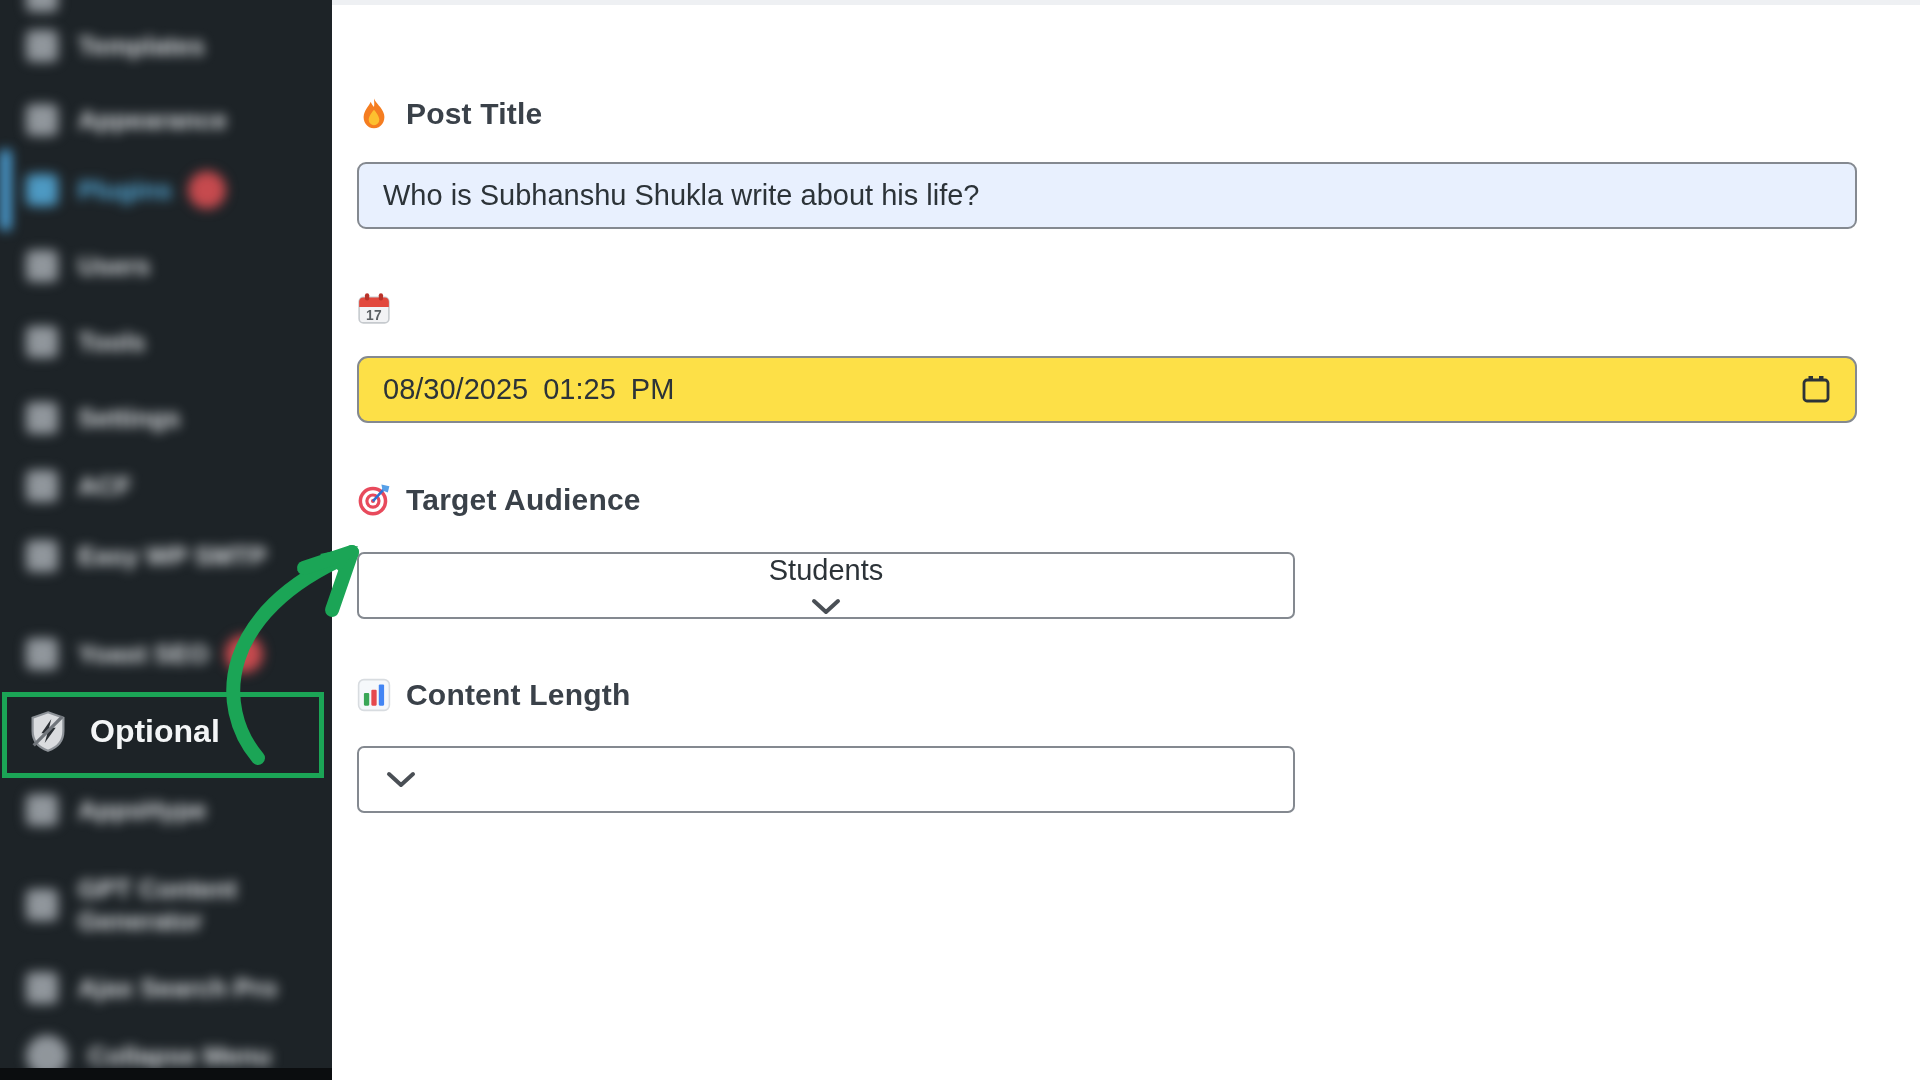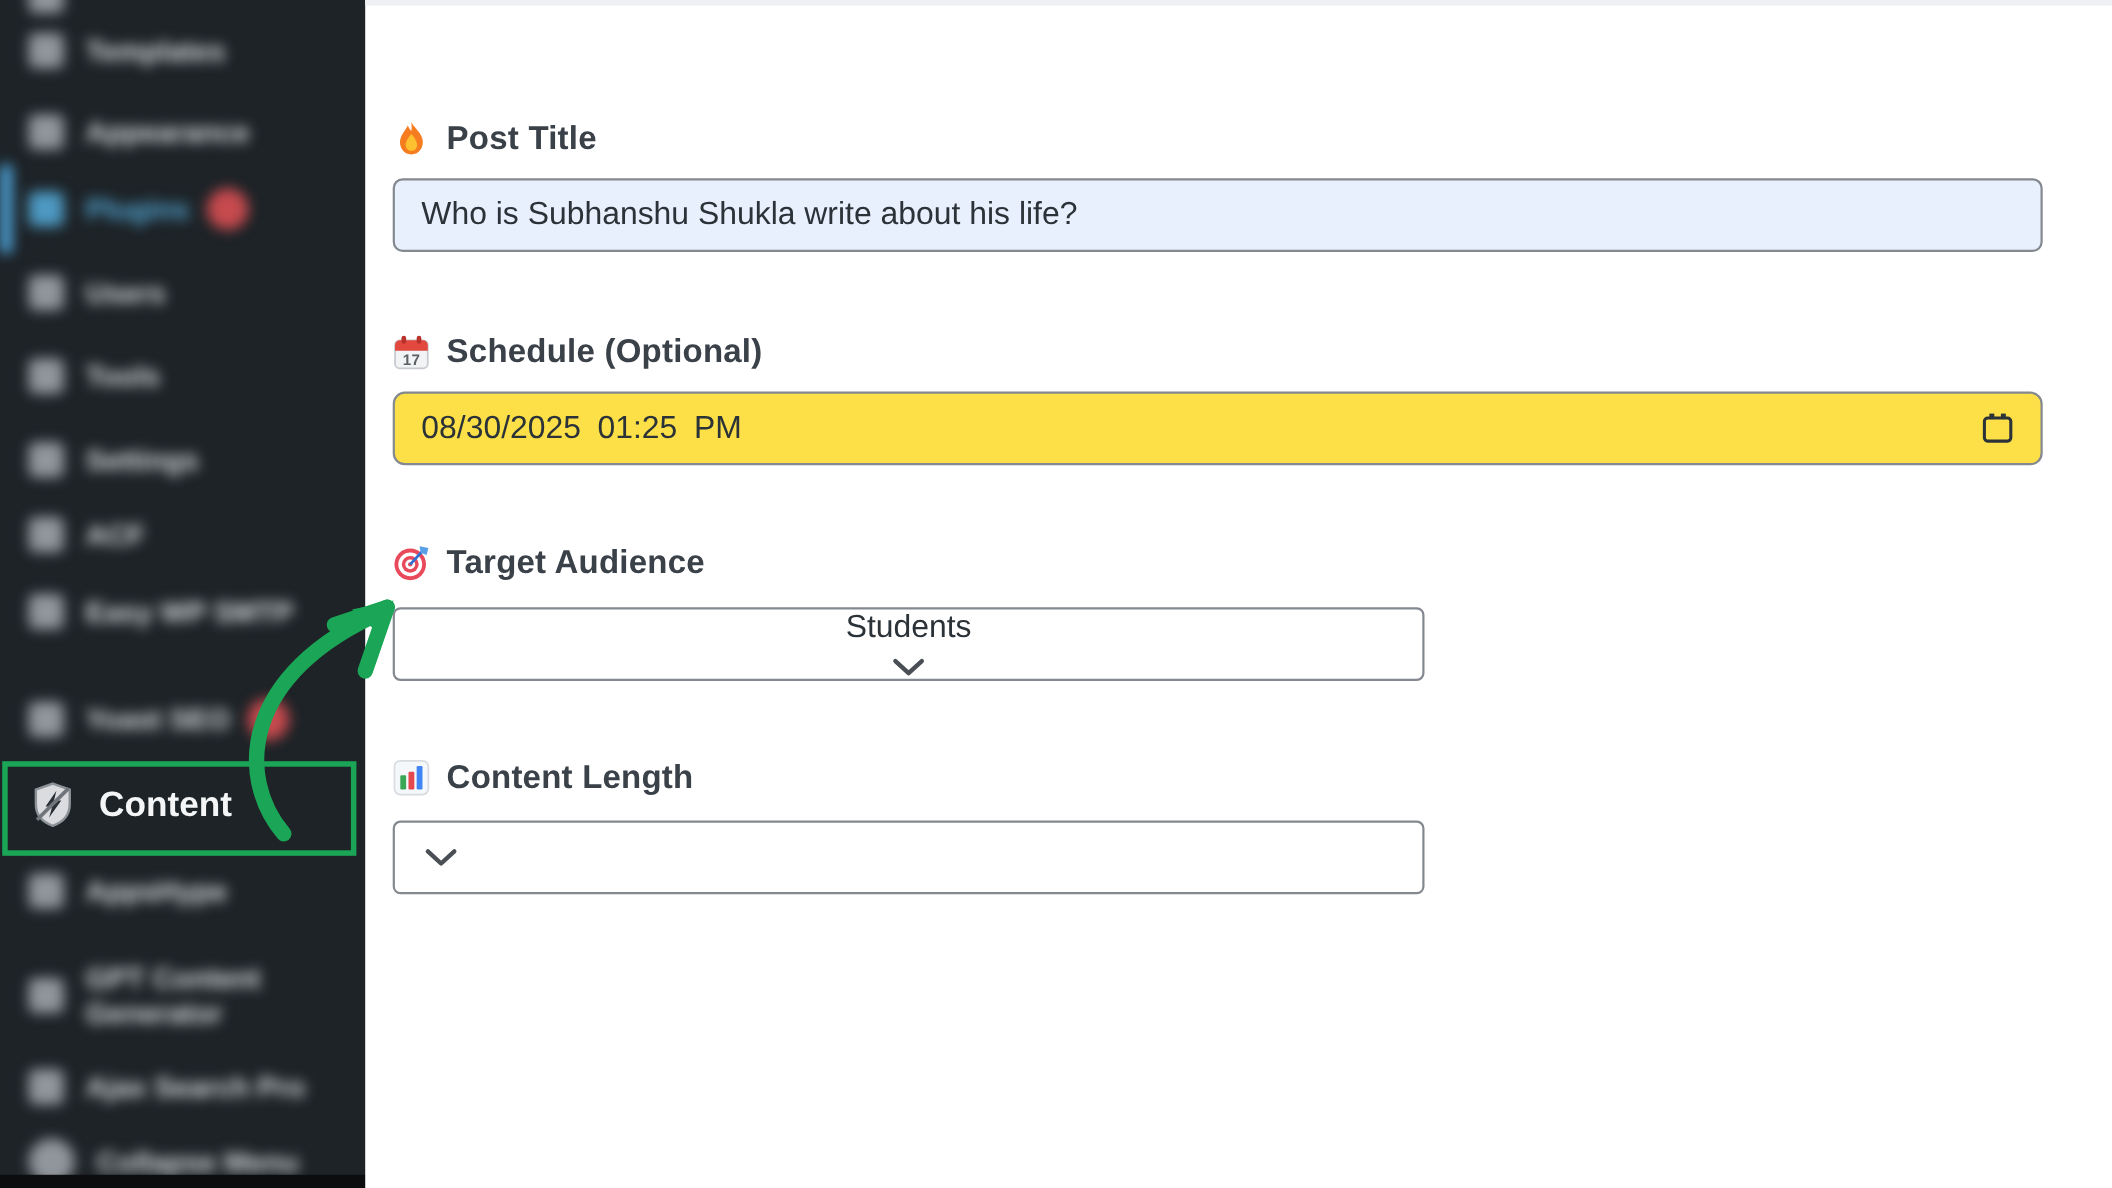--- a/index.html
+++ b/index.html
@@ -20,21 +20,21 @@
   .sb-item.two-line{height:110px;line-height:1.25;}
   .sb-label{white-space:pre-line;}
   .aiwritio-row{color:#f3f5f6;font-size:32px;}
   .aiwritio-row .shield{margin-right:20px;flex:none;display:flex;}
   .hl-box{position:absolute;left:2px;top:692px;width:312px;height:76px;border:5px solid #1ba556;z-index:6;pointer-events:none;}
   .bottom-strip{position:absolute;left:0;bottom:0;width:332px;height:12px;background:#0b0d0f;}
 
   
   .content-topline{position:absolute;left:332px;top:0;width:1588px;height:5px;background:#eef0f3;}
   .field-label{position:absolute;left:357px;display:flex;align-items:center;gap:15px;
-               font-size:30px;font-weight:700;color:#3a4149;letter-spacing:.2px;margin-top:12px;}
+               font-size:30px;font-weight:700;color:#3a4149;letter-spacing:.2px;}
   .field-label svg{flex:none;}
   .text-input{position:absolute;left:357px;width:1500px;height:67px;box-sizing:border-box;
               border:2px solid #848990;border-radius:9px;font-family:"Liberation Sans",sans-serif;
               font-size:29px;color:#2c3338;padding:0 24px;outline:none;}
   #title-input{top:162px;background:#e8f0fe;}
   #schedule-input{top:356px;background:#fde047;word-spacing:7px;border-radius:11px;}
   #lbl-title{top:97px;}
   #lbl-schedule{top:291px;text-align:center;}
   #lbl-audience{top:483px;}
   #lbl-length{top:678px;}
@@ -99,21 +99,21 @@
           <span class="badge"></span>
         </div>
         <div class="sb-item aiwritio-row" style="top: 701px;">
           <span class="shield">
             <svg width="44" height="44" viewBox="0 0 40 40">
               <path d="M20 3 L34 8 V20 C34 30 27 35.5 20 38 C13 35.5 6 30 6 20 V8 Z" fill="#dadcdf" stroke="#8d9298" stroke-width="2"></path>
               <path d="M23 9 L14 22 H19.5 L17 31 L27 17 H21 Z" fill="#2a2f34"></path>
               <line x1="7" y1="33" x2="33" y2="7" stroke="#70757b" stroke-width="3"></line>
             </svg>
           </span>
-          <span class="sb-label">Content</span>
+          <span class="sb-label">Optional</span>
         </div>
         <div class="sb-item blurred" style="top: 780px;">
           <span class="sb-icon"></span>
           <span class="sb-label">AppsHype</span>
         </div>
         <div class="sb-item blurred two-line" style="top: 850px;">
           <span class="sb-icon"></span>
           <span class="sb-label">GPT Content
 Generator</span>
         </div>
@@ -142,21 +142,20 @@
   <input class="text-input" id="title-input" type="text" value="Who is Subhanshu Shukla write about his life?" style="">
 
   <div class="field-label" id="lbl-schedule">
     <svg width="34" height="34" viewBox="0 0 32 32">
       <rect x="2" y="6" width="28" height="24" rx="4" fill="#f2f3f5" stroke="#c6cace" stroke-width="1.5"></rect>
       <path d="M2 10 a4 4 0 0 1 4 -4 h20 a4 4 0 0 1 4 4 v5 H2 Z" fill="#e2483d"></path>
       <rect x="7.5" y="2" width="4" height="7" rx="2" fill="#b93229"></rect>
       <rect x="20.5" y="2" width="4" height="7" rx="2" fill="#b93229"></rect>
       <text x="16" y="27" font-size="13" font-weight="bold" fill="#5c6165" text-anchor="middle" font-family="Liberation Sans, sans-serif">17</text>
     </svg>
-    <span>Schedule (Optional)</span>
   </div>
   <input class="text-input" id="schedule-input" type="text" value="08/30/2025 01:25 PM" style="">
   <svg class="cal-picker" width="34" height="34" viewBox="0 0 34 34">
     <rect x="5" y="8" width="24" height="21" rx="3" fill="none" stroke="#2c3338" stroke-width="2.8"></rect>
     <rect x="9.5" y="4" width="4.5" height="5" fill="#2c3338"></rect>
     <rect x="20" y="4" width="4.5" height="5" fill="#2c3338"></rect>
   </svg>
 
   <div class="field-label" id="lbl-audience">
     <svg width="34" height="34" viewBox="0 0 32 32">

